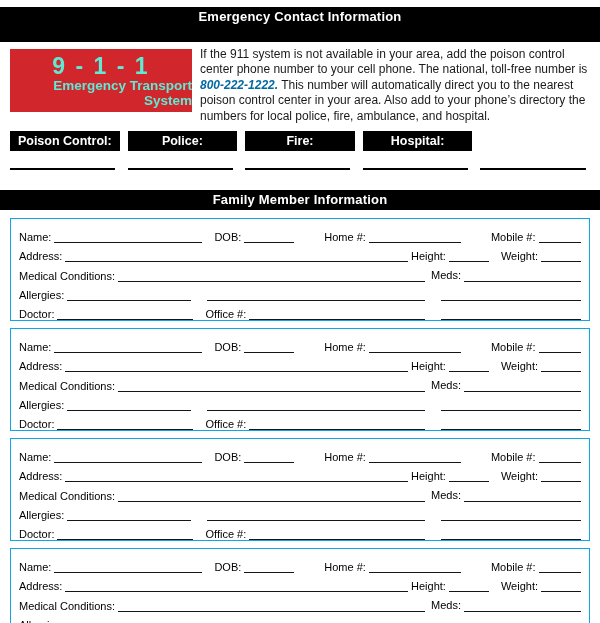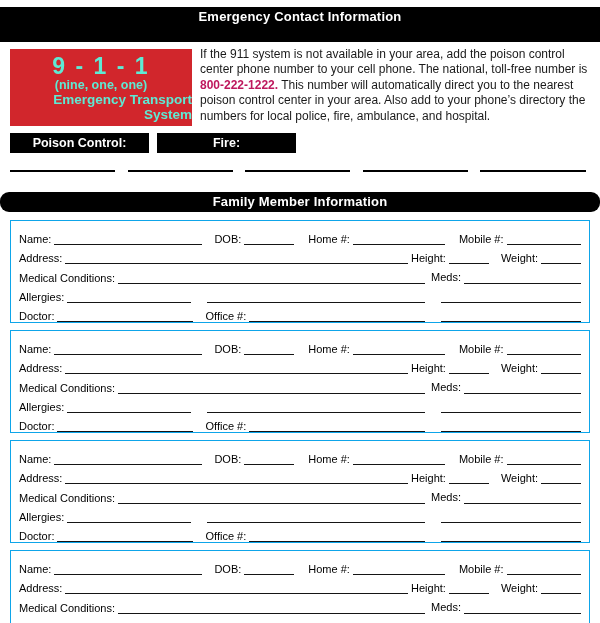--- a/index.html
+++ b/index.html
@@ -6,39 +6,39 @@
   body{
     width:600px;height:623px;overflow:hidden;background:#ffffff;
     font-family:"Liberation Sans", sans-serif;color:#111;
     -webkit-font-smoothing:antialiased;
   }
   .bar{
     background:#000;color:#fff;font-weight:bold;font-size:13px;
     height:35px;line-height:19px;text-align:center;letter-spacing:.2px;
   }
   .bar.top{margin-top:7px;}
-  .bar.family{margin-top:20px;height:20px;line-height:20px;border-radius:9px;}
+  .bar.family{margin-top:20px;height:20px;line-height:20px;}
 
   
   .info-section{display:flex;align-items:flex-start;padding:0 10px;margin-top:5px;}
   .nine11{
     width:182px;min-height:63px;background:#D1262C;color:#5eead4;text-align:center;
     margin-top:2px;padding:5px 0 4px 0;box-sizing:border-box;
   }
   .nine11 .big{font-size:23px;font-weight:bold;letter-spacing:2px;line-height:24px;}
   .nine11 .words{font-size:12.5px;font-weight:bold;line-height:14px;}
   .nine11 .caption{font-size:13.5px;font-weight:bold;line-height:15px;text-align:right;}
   .info-text{
     flex:1;margin:0 0 0 8px;font-size:12px;line-height:15.4px;color:#1a1a1a;
   }
-  .info-text .phone{color:#be185d;font-weight:bold;}
+  .info-text .phone{color:#0369a1;font-weight:bold;font-style:italic;}
 
   
   .enum-grid{
-    display:grid;grid-template-columns:repeat(4,1fr);grid-gap:8px;
+    display:grid;grid-template-columns:repeat(5,1fr);grid-gap:8px;
     padding:0 10px;margin-top:7px;
   }
   .elabel{
     background:#000;color:#fff;font-weight:bold;font-size:12.5px;
     height:20px;line-height:20px;text-align:center;white-space:nowrap;overflow:hidden;
   }
   .eline-grid{
     display:grid;grid-template-columns:repeat(5,1fr);grid-gap:8px;
     padding:0 10px;margin-top:17px;
   }
@@ -50,42 +50,43 @@
     border:1px solid #0ea5e9;height:101px;box-sizing:content-box;
     margin-bottom:7px;padding:0 8px;background:#fff;
   }
   .fbox .rows{padding-top:5px;}
   .row{display:flex;align-items:flex-end;height:19.2px;font-size:11px;}
   .lab{white-space:nowrap;margin-right:3px;color:#000;}
   .ln{border-bottom:1px solid #151515;height:13px;display:inline-block;}
   .ln.flex{flex:1;}
   .w148{width:148px;} .w50{width:50px;} .w92{width:92px;}
   .w40{width:40px;} .w124{width:124px;} .w136{width:136px;}
-  .ml10{margin-left:3px;} .ml12{margin-left:12px;} .ml14{margin-left:14px;} .ml16{margin-left:16px;}
+  .ml10{margin-left:3px;} .ml12{margin-left:12px;} .ml14{margin-left:30px;} .ml16{margin-left:16px;}
   .rcol{width:150px;margin-left:6px;display:flex;align-items:center;}
   .rcol .fill{flex:1;}
   .rcol.lineonly{padding-left:10px;box-sizing:border-box;}
 </style>
 </head>
 <body>
 
 <div class="bar top">Emergency Contact Information</div>
 
 <div class="info-section">
   <div class="nine11">
     <div class="big">9 - 1 - 1</div>
-    <div class="words">(nine, one, one)</div>
     <div class="caption">Emergency Transport System</div>
   </div>
   <p class="info-text"><span>If the 911 system is not available in your area, add the poison control center phone number to your cell phone. The national, toll-free number is </span><span class="phone">800-222-1222.</span><span> This number will automatically direct you to the nearest poison control center in your area. Also add to your phone’s directory the numbers for local police, fire, ambulance, and hospital.</span></p>
 </div>
 
 <div class="enum-grid">
   <div class="elabel">Poison Control:</div>
+  <div class="elabel">Police:</div>
   <div class="elabel">Fire:</div>
+  <div class="elabel">Hospital:</div>
 </div>
 
 <div class="eline-grid">
   <div class="eline"></div>
   <div class="eline"></div>
   <div class="eline"></div>
   <div class="eline"></div>
   <div class="eline"></div>
 </div>
 

